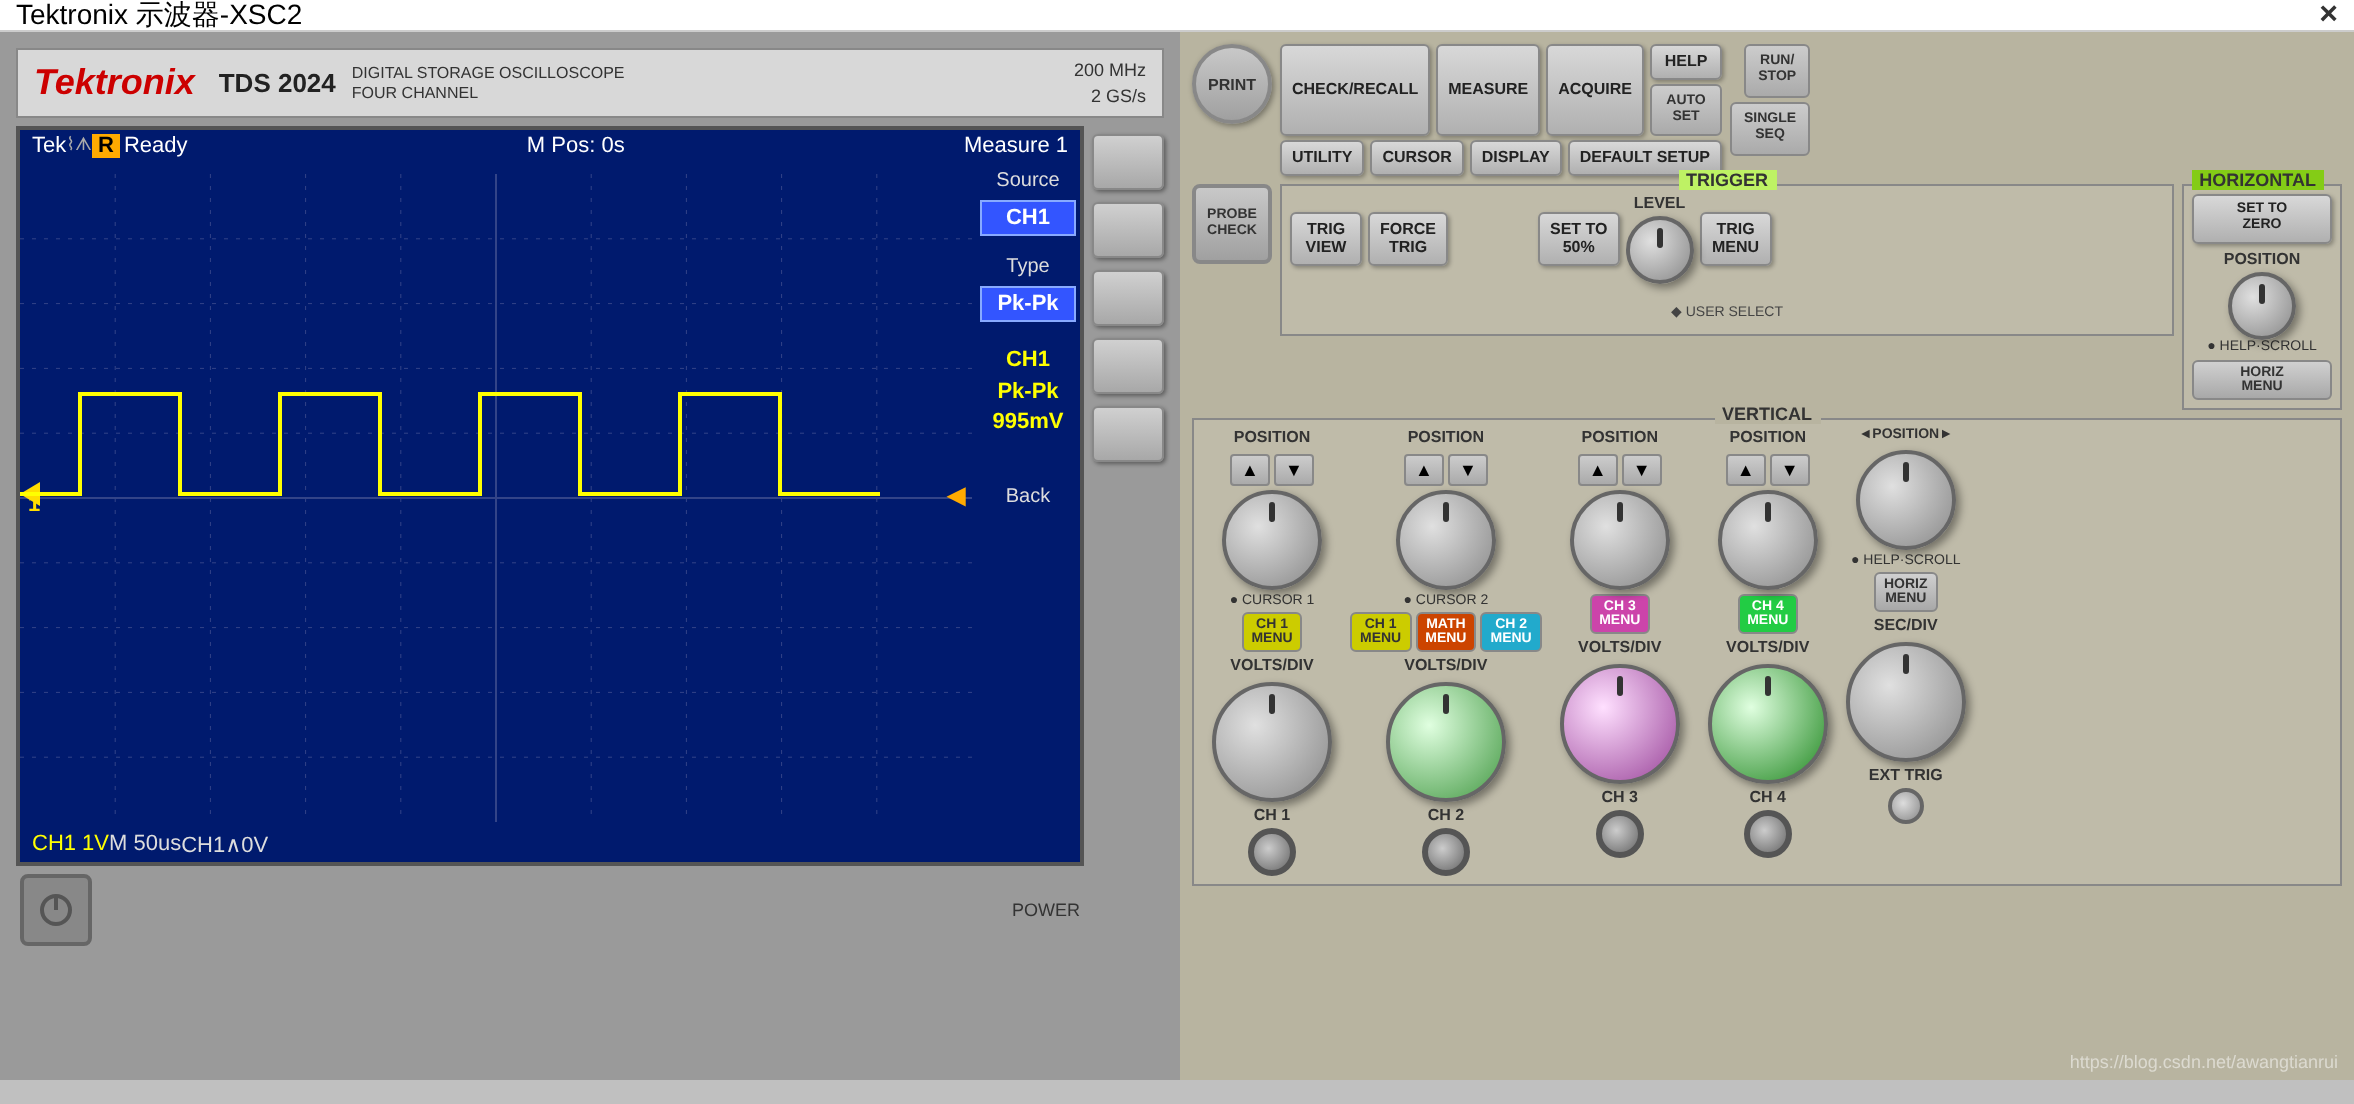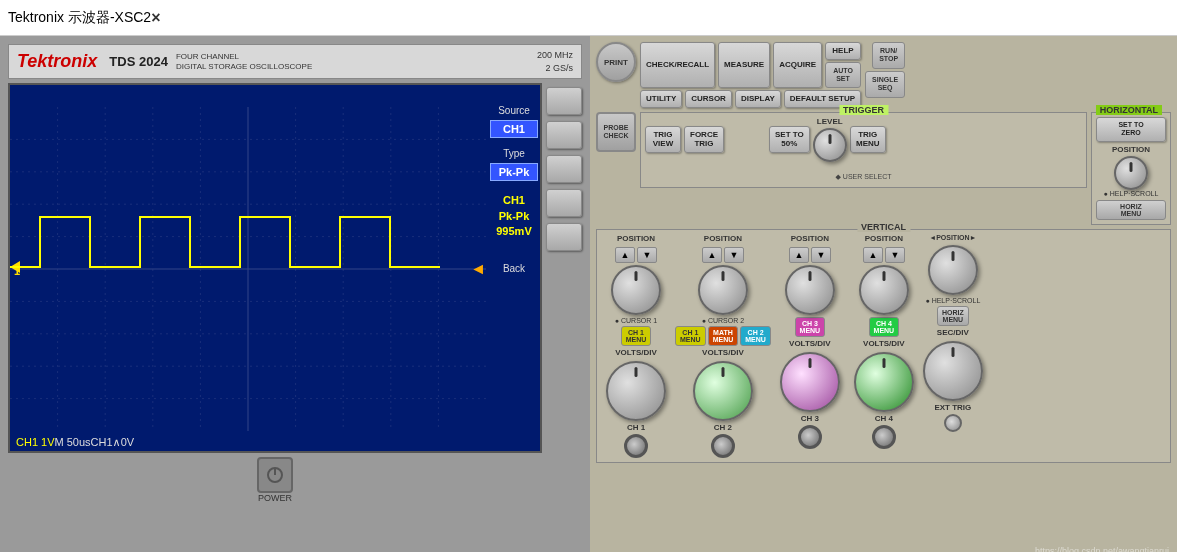--- a/index.html
+++ b/index.html
@@ -9,23 +9,24 @@
       width: 1177px;
       height: 552px;
       overflow: hidden;
     }
 
     
     .title-bar {
       background: white;
       display: flex;
       align-items: center;
+      justify-content: space-between;
       padding: 4px 8px;
       border-bottom: 1px solid #ccc;
-      height: 36px;
+      height: 16px;
     }
     .title-bar-text {
       font-size: 14px;
       color: #000;
     }
     .title-bar-close {
       cursor: pointer;
       font-size: 16px;
       font-weight: bold;
       color: #333;
@@ -194,21 +195,20 @@
     .scope-bottom-bar .time-label { color: #ddd; }
     .scope-bottom-bar .trig-label { color: #ddd; }
 
     
     .below-screen {
       display: flex;
       justify-content: space-between;
       align-items: center;
       margin-top: 4px;
       padding: 0 2px;
-      flex-direction: column;
     }
     .power-btn {
       width: 36px;
       height: 36px;
       background: #888;
       border-radius: 4px;
       border: 2px solid #666;
       display: flex;
       align-items: center;
       justify-content: center;
@@ -573,33 +573,41 @@
 <div class="main-container">
 
   <div class="left-panel">
 
     <div class="scope-header">
       <span class="tek-logo">
         <em>Tektronix</em>
       </span>
       <span class="tek-model">TDS 2024</span>
       <div class="tek-desc">
+        <div>DIGITAL STORAGE OSCILLOSCOPE</div>
         <div>FOUR CHANNEL</div>
-        <div>DIGITAL STORAGE OSCILLOSCOPE</div>
       </div>
       <div class="tek-freq">
         <div>200 MHz</div>
         <div>2 GS/s</div>
       </div>
     </div>
 
     <div class="screen-wrapper">
       <div class="screen-main">
         <div class="scope-display">
 
+          <div class="scope-top-bar">
+            <span>Tek</span>
+            <span style="color:#aaa;font-size:9px;">⌇ᗑ</span>
+            <span class="r-box">R</span>
+            <span>Ready</span>
+            <span style="flex:1;text-align:center;">M Pos: 0s</span>
+            <span>Measure 1</span>
+          </div>
 
           <svg style="position:absolute;top:22px;left:0;width:calc(100% - 54px);height:calc(100% - 42px);">
 
             <rect width="100%" height="100%" fill="#001a6e"></rect>
 
             <line x1="10%" y1="0" x2="10%" y2="100%" stroke="#334488" stroke-width="0.5" stroke-dasharray="2,4"></line>
             <line x1="20%" y1="0" x2="20%" y2="100%" stroke="#334488" stroke-width="0.5" stroke-dasharray="2,4"></line>
             <line x1="30%" y1="0" x2="30%" y2="100%" stroke="#334488" stroke-width="0.5" stroke-dasharray="2,4"></line>
             <line x1="40%" y1="0" x2="40%" y2="100%" stroke="#334488" stroke-width="0.5" stroke-dasharray="2,4"></line>
             <line x1="50%" y1="0" x2="50%" y2="100%" stroke="#334488" stroke-width="1"></line>

